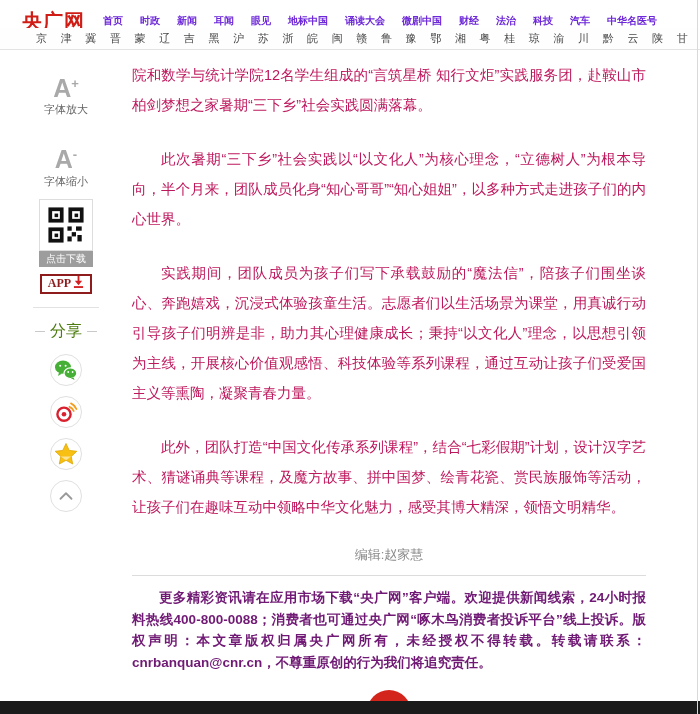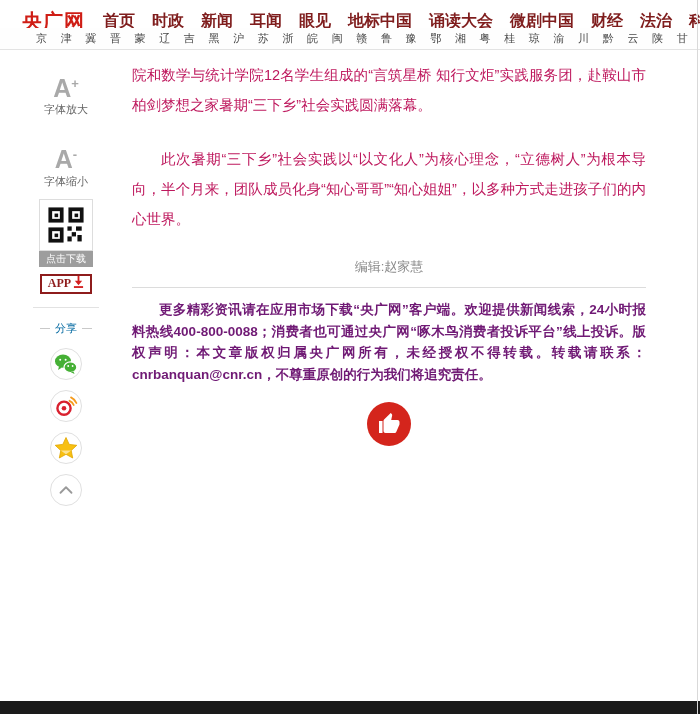--- a/index.html
+++ b/index.html
@@ -11,21 +11,21 @@
   .page-right-border { position:absolute; top:0; right:2px; width:1px; height:714px; background:#d9d9d9; }
 
   
   .topnav {
     position:absolute; top:0; left:0; width:700px; height:43px;
     display:flex; align-items:center; background:#fff;
     border-bottom:1px solid #ccc; padding-left:22px; white-space:nowrap; overflow:hidden;
   }
   .logo { color:#cf1d15; font-size:20px; font-weight:900; letter-spacing:1px; margin-right:18px; line-height:27px; }
   .navlist { display:flex; gap:17px; }
-  .nav-item { font-size:16px; font-weight:bold; color:#7f1d1d; cursor:pointer; }
+  .nav-item { font-size:10px; font-weight:bold; color:#6d28d9; cursor:pointer; }
 
   
   .regionbar {
     position:absolute; top:28px; left:0; width:700px; height:22px;
     border-bottom:1px solid #e3e3e3; background:#fefefe;
     display:flex; align-items:center; justify-content:space-between;
     padding:0 12px 0 36px;
   }
   .region-item { font-size:11px; color:#4a4a4a; cursor:pointer; }
 
@@ -43,21 +43,21 @@
 
   .app-badge {
     margin:7px auto 0; width:52px; height:20px; border:2px solid #8e1c1c;
     display:flex; align-items:flex-start; justify-content:center; gap:2px;
     background:#fff; cursor:pointer;
   }
   .app-text { font-family:"Liberation Serif","DejaVu Serif",serif; font-size:12px; font-weight:bold; color:#8e1c1c; }
 
   .side-divider { width:66px; height:1px; background:#e2e2e2; margin:13px auto 0; }
 
-  .share-label { margin-top:13px; font-size:11px; color:#0369a1; display:flex; align-items:center; justify-content:center; gap:5px; }
+  .share-label { margin-top:13px; font-size:16px; color:#4d7c0f; display:flex; align-items:center; justify-content:center; gap:5px; }
   .share-label:before, .share-label:after { content:""; width:10px; height:1px; background:#c9c9c9; }
 
   .share-btn {
     width:32px; height:32px; border-radius:50%; background:#fff; border:1px solid #e0e0e0;
     margin:10px auto 0; display:flex; align-items:center; justify-content:center; cursor:pointer;
   }
   .share-btn.first { margin-top:12px; }
 
   
   .content { position:absolute; left:132px; top:60px; width:514px; }
@@ -206,20 +206,22 @@
     <svg width="22" height="22" viewBox="0 0 24 24">
       <polyline points="6,15 12,9 18,15" fill="none" stroke="#9a9a9a" stroke-width="2" stroke-linecap="round" stroke-linejoin="round"></polyline>
     </svg>
   </div>
 </div>
 
 <div class="content">
   <div>
       <p class="para">院和数学与统计学院12名学生组成的“言筑星桥 知行文炬”实践服务团，赴鞍山市柏剑梦想之家暑期“三下乡”社会实践圆满落幕。</p>
       <p class="para indent">此次暑期“三下乡”社会实践以“以文化人”为核心理念，“立德树人”为根本导向，半个月来，团队成员化身“知心哥哥”“知心姐姐”，以多种方式走进孩子们的内心世界。</p>
+      <p class="para indent">实践期间，团队成员为孩子们写下承载鼓励的“魔法信”，陪孩子们围坐谈心、奔跑嬉戏，沉浸式体验孩童生活。志愿者们以生活场景为课堂，用真诚行动引导孩子们明辨是非，助力其心理健康成长；秉持“以文化人”理念，以思想引领为主线，开展核心价值观感悟、科技体验等系列课程，通过互动让孩子们受爱国主义等熏陶，凝聚青春力量。</p>
+      <p class="para indent">此外，团队打造“中国文化传承系列课程”，结合“七彩假期”计划，设计汉字艺术、猜谜诵典等课程，及魔方故事、拼中国梦、绘青花瓷、赏民族服饰等活动，让孩子们在趣味互动中领略中华文化魅力，感受其博大精深，领悟文明精华。</p>
     </div>
 
   <div class="editor-line">编辑:赵家慧</div>
   <hr class="notice-divider">
   <p class="notice">更多精彩资讯请在应用市场下载“央广网”客户端。欢迎提供新闻线索，24小时报料热线400-800-0088；消费者也可通过央广网“啄木鸟消费者投诉平台”线上投诉。版权声明：本文章版权归属央广网所有，未经授权不得转载。转载请联系：cnrbanquan@cnr.cn，不尊重原创的行为我们将追究责任。</p>
 
   <div class="like-btn">
     <svg width="24" height="24" viewBox="0 0 24 24">
       <path d="M2 21h3.5V9H2v12zm20.5-11c0-1.1-.9-2-2-2h-6.3l.95-4.55.03-.32c0-.41-.17-.79-.44-1.06L13.7 1 7.1 7.6c-.37.36-.6.86-.6 1.4v10c0 1.1.9 2 2 2h9c.83 0 1.54-.5 1.84-1.22l3.02-7.05c.09-.23.14-.47.14-.73v-2z" fill="#fff"></path>
     </svg>

